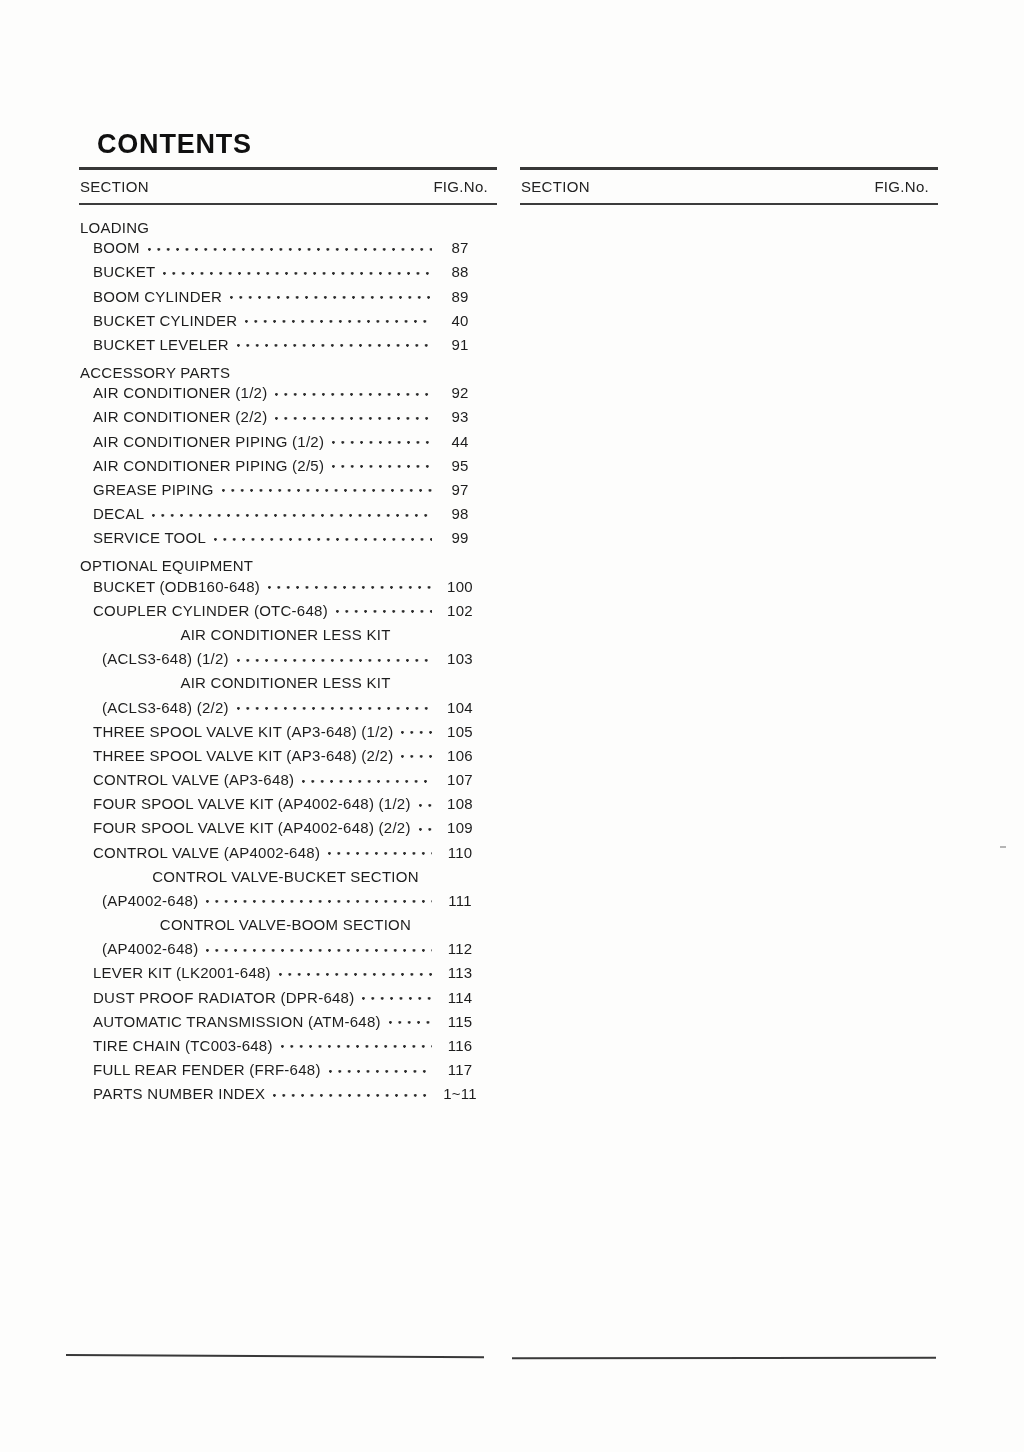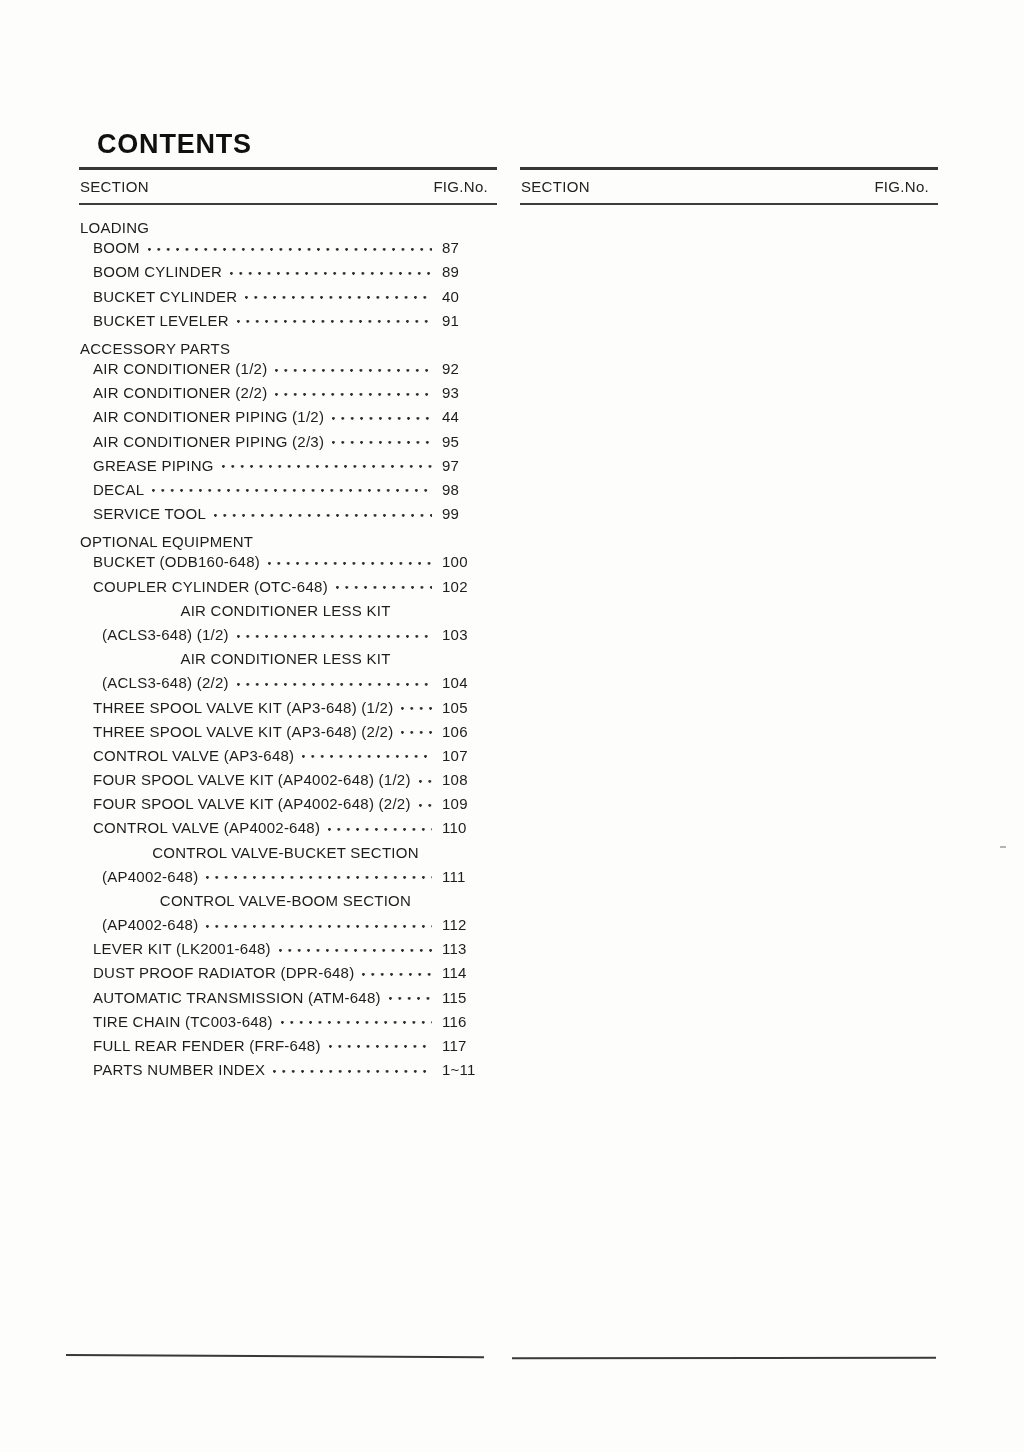--- a/index.html
+++ b/index.html
@@ -64,21 +64,21 @@
     flex: 1;
     height: 3px;
     align-self: center;
     margin: 3px 10px 0 8px;
     background-image: radial-gradient(circle at 1.4px 1.4px, #2b2b2b 1.15px, rgba(0,0,0,0) 1.55px);
     background-size: 9.4px 3px;
     background-repeat: repeat-x;
   }
   .fig {
     min-width: 36px;
-    text-align: left;
+    text-align: center;
     color: #1d1d1d;
   }
   .footer-rule-left {
     position: absolute;
     left: 66px; top: 1354px; width: 418px;
     transform: rotate(0.3deg);
     transform-origin: left center;
     background: #383838;
   }
   .footer-rule-right {
@@ -110,20 +110,25 @@
     <div class="rows">
         <div class="row group">
           <span class="label">LOADING</span>
         </div>
         <div class="row entry">
           <span class="label">BOOM</span>
           <span class="leader"></span>
           <span class="fig">87</span>
         </div>
         <div class="row entry">
+          <span class="label">BUCKET</span>
+          <span class="leader"></span>
+          <span class="fig">88</span>
+        </div>
+        <div class="row entry">
           <span class="label">BOOM CYLINDER</span>
           <span class="leader"></span>
           <span class="fig">89</span>
         </div>
         <div class="row entry">
           <span class="label">BUCKET CYLINDER</span>
           <span class="leader"></span>
           <span class="fig">40</span>
         </div>
         <div class="row entry">
@@ -143,21 +148,21 @@
           <span class="label">AIR CONDITIONER (2/2)</span>
           <span class="leader"></span>
           <span class="fig">93</span>
         </div>
         <div class="row entry">
           <span class="label">AIR CONDITIONER PIPING (1/2)</span>
           <span class="leader"></span>
           <span class="fig">44</span>
         </div>
         <div class="row entry">
-          <span class="label">AIR CONDITIONER PIPING (2/3)</span>
+          <span class="label">AIR CONDITIONER PIPING (2/5)</span>
           <span class="leader"></span>
           <span class="fig">95</span>
         </div>
         <div class="row entry">
           <span class="label">GREASE PIPING</span>
           <span class="leader"></span>
           <span class="fig">97</span>
         </div>
         <div class="row entry">
           <span class="label">DECAL</span>

